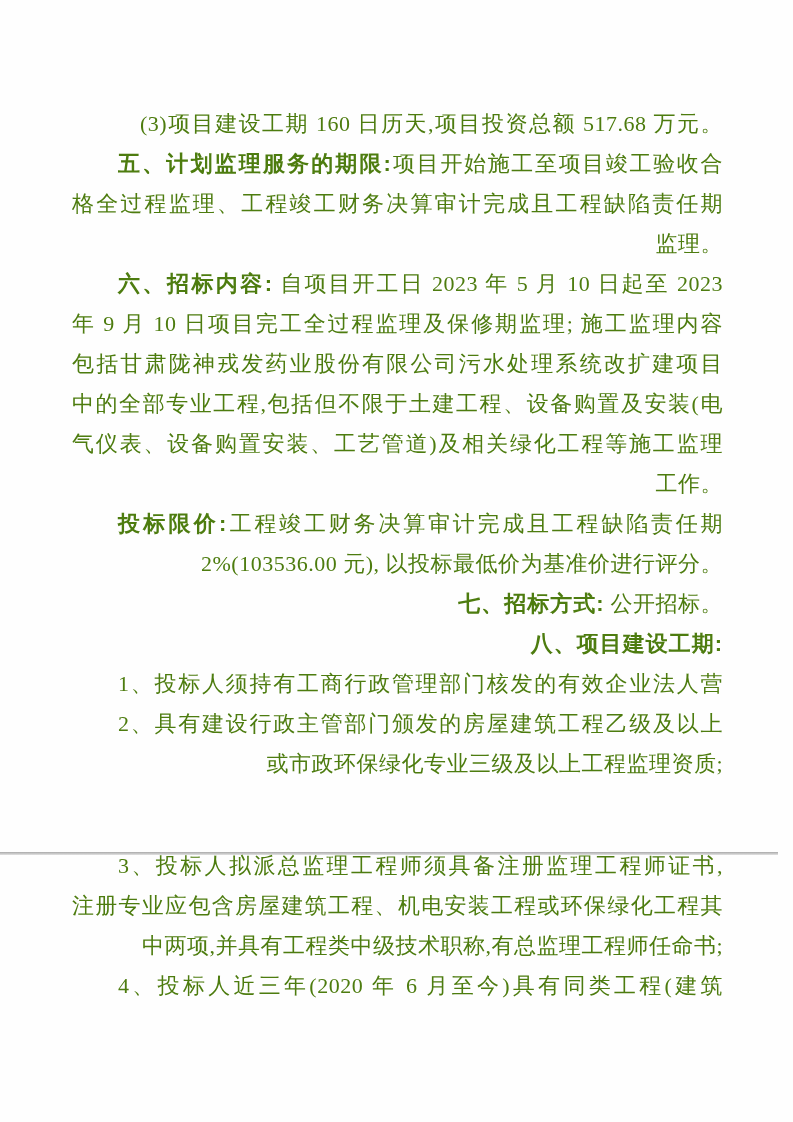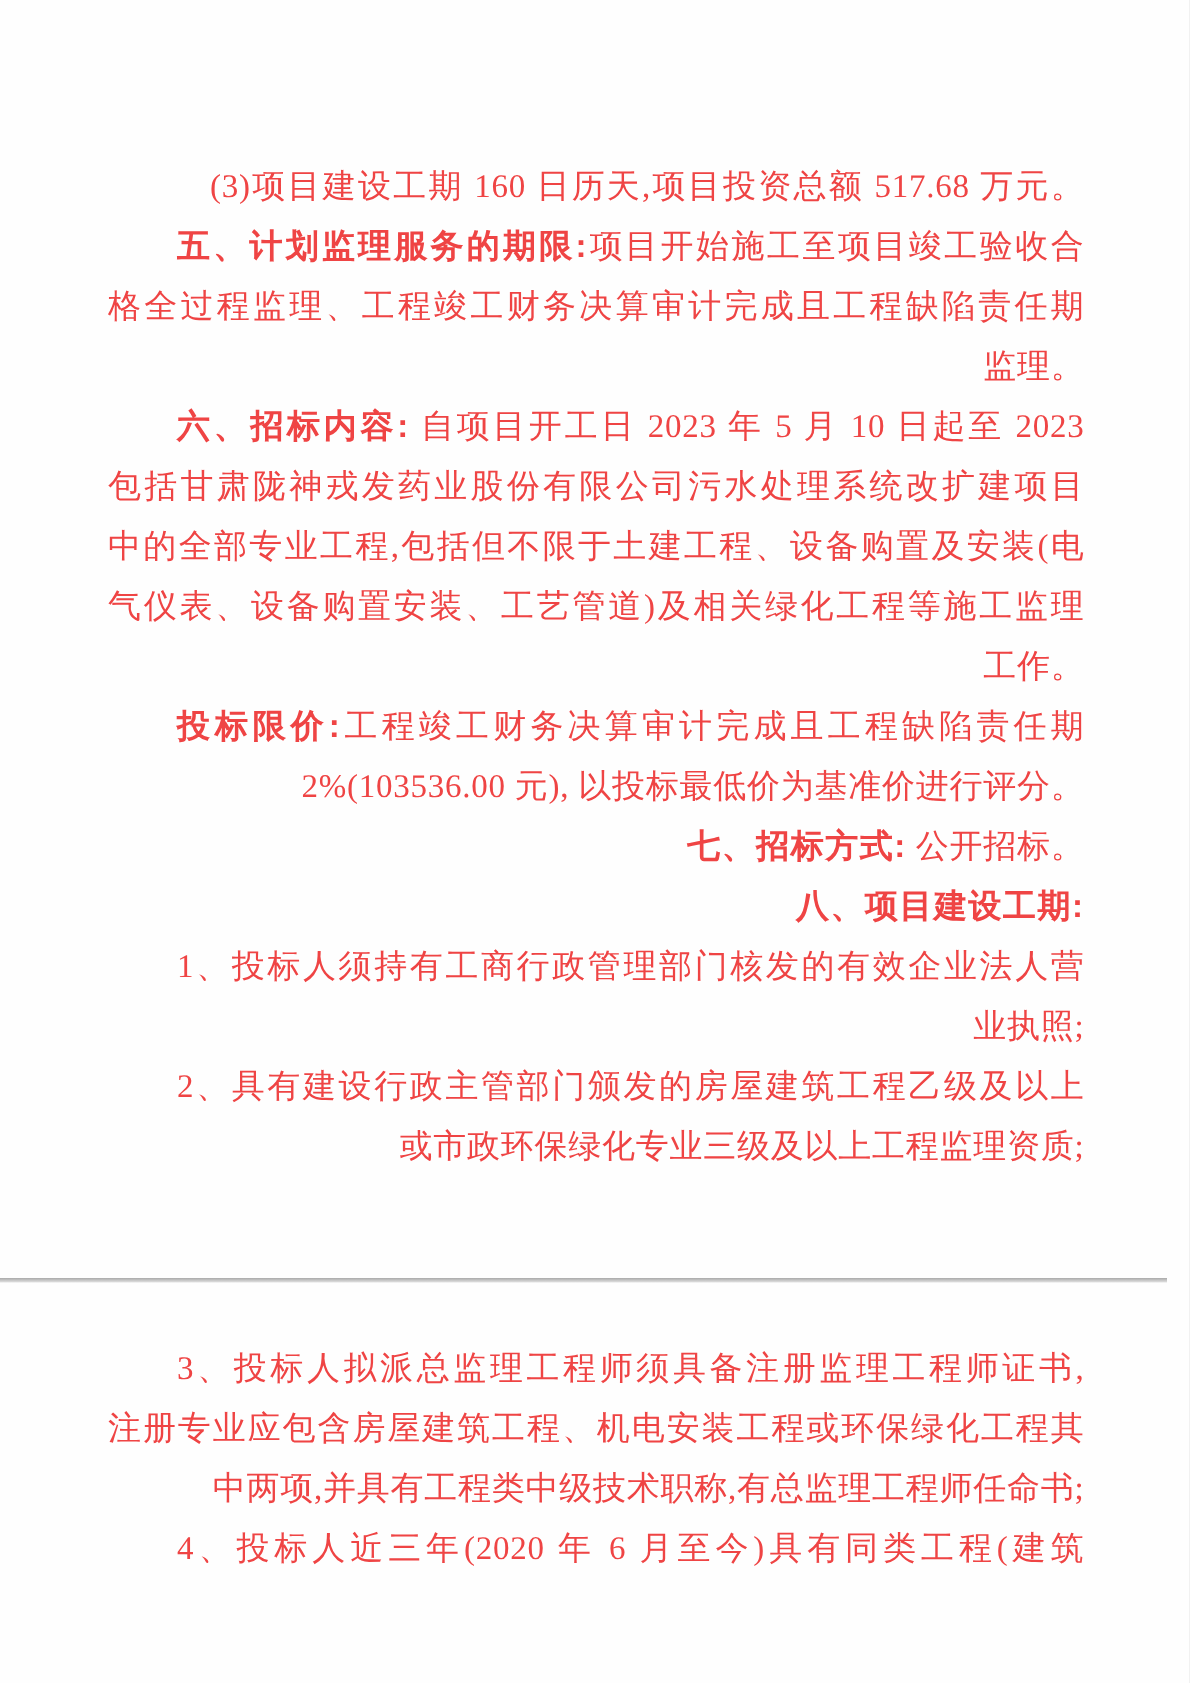--- a/index.html
+++ b/index.html
@@ -7,31 +7,31 @@
     padding: 0;
     background: #e8e8e8;
   }
   .page {
     position: relative;
     width: 793px;
     height: 1122px;
     margin: 0 auto;
     background: #fefefe;
     overflow: hidden;
-    color: #ef4444;
+    color: #4d7c0f;
     font-family: "Liberation Serif", "DejaVu Serif", serif;
     font-size: 22px;
   }
   .text-block {
     position: absolute;
     left: 72px;
     width: 651px;
   }
   .block-a { top: 104px; }
-  .block-b { top: 892px; }
+  .block-b { top: 846px; }
   .line {
     line-height: 40px;
     height: 40px;
     white-space: nowrap;
     text-align: right;
     letter-spacing: 0.5px;
   }
   
   .line.j {
     white-space: normal;
@@ -62,30 +62,30 @@
 <body>
 
 <div class="page">
 
   <div class="text-block block-a">
     <div class="line ind2 j"><span>(3)项目建设工期 160 日历天,项目投资总额 517.68 万元。</span></div>
     <div class="line ind j"><span class="h">五、计划监理服务的期限:</span><span>项目开始施工至项目竣工验收合</span></div>
     <div class="line j"><span>格全过程监理、工程竣工财务决算审计完成且工程缺陷责任期</span></div>
     <div class="line"><span>监理。</span></div>
     <div class="line ind j"><span class="h">六、招标内容:</span><span> 自项目开工日 2023 年 5 月 10 日起至 2023</span></div>
+    <div class="line j"><span>年 9 月 10 日项目完工全过程监理及保修期监理; 施工监理内容</span></div>
     <div class="line j"><span>包括甘肃陇神戎发药业股份有限公司污水处理系统改扩建项目</span></div>
     <div class="line j"><span>中的全部专业工程,包括但不限于土建工程、设备购置及安装(电</span></div>
     <div class="line j"><span>气仪表、设备购置安装、工艺管道)及相关绿化工程等施工监理</span></div>
     <div class="line"><span>工作。</span></div>
     <div class="line ind j"><span class="h">投标限价:</span><span>工程竣工财务决算审计完成且工程缺陷责任期</span></div>
     <div class="line"><span>2%(103536.00 元), 以投标最低价为基准价进行评分。</span></div>
     <div class="line ind"><span class="h">七、招标方式:</span><span> 公开招标。</span></div>
     <div class="line ind"><span class="h">八、项目建设工期:</span><span></span></div>
     <div class="line ind j"><span>1、投标人须持有工商行政管理部门核发的有效企业法人营</span></div>
-    <div class="line"><span>业执照;</span></div>
     <div class="line ind j"><span>2、具有建设行政主管部门颁发的房屋建筑工程乙级及以上</span></div>
     <div class="line"><span>或市政环保绿化专业三级及以上工程监理资质;</span></div>
   </div>
 
   <div class="fold-line"></div>
 
   <div class="text-block block-b">
     <div class="line ind j"><span>3、投标人拟派总监理工程师须具备注册监理工程师证书,</span></div>
     <div class="line j"><span>注册专业应包含房屋建筑工程、机电安装工程或环保绿化工程其</span></div>
     <div class="line"><span>中两项,并具有工程类中级技术职称,有总监理工程师任命书;</span></div>

